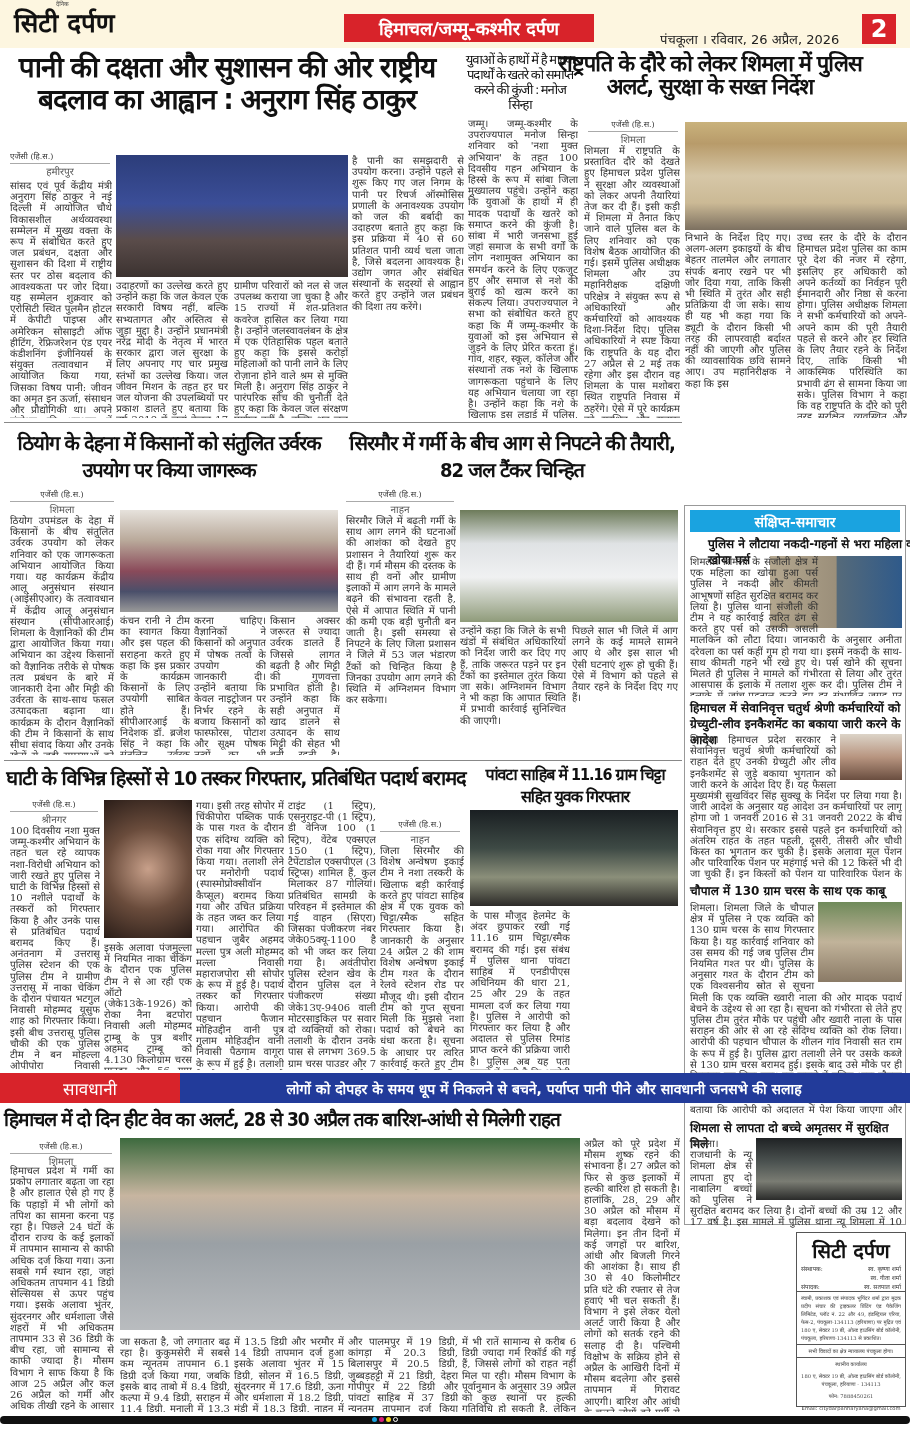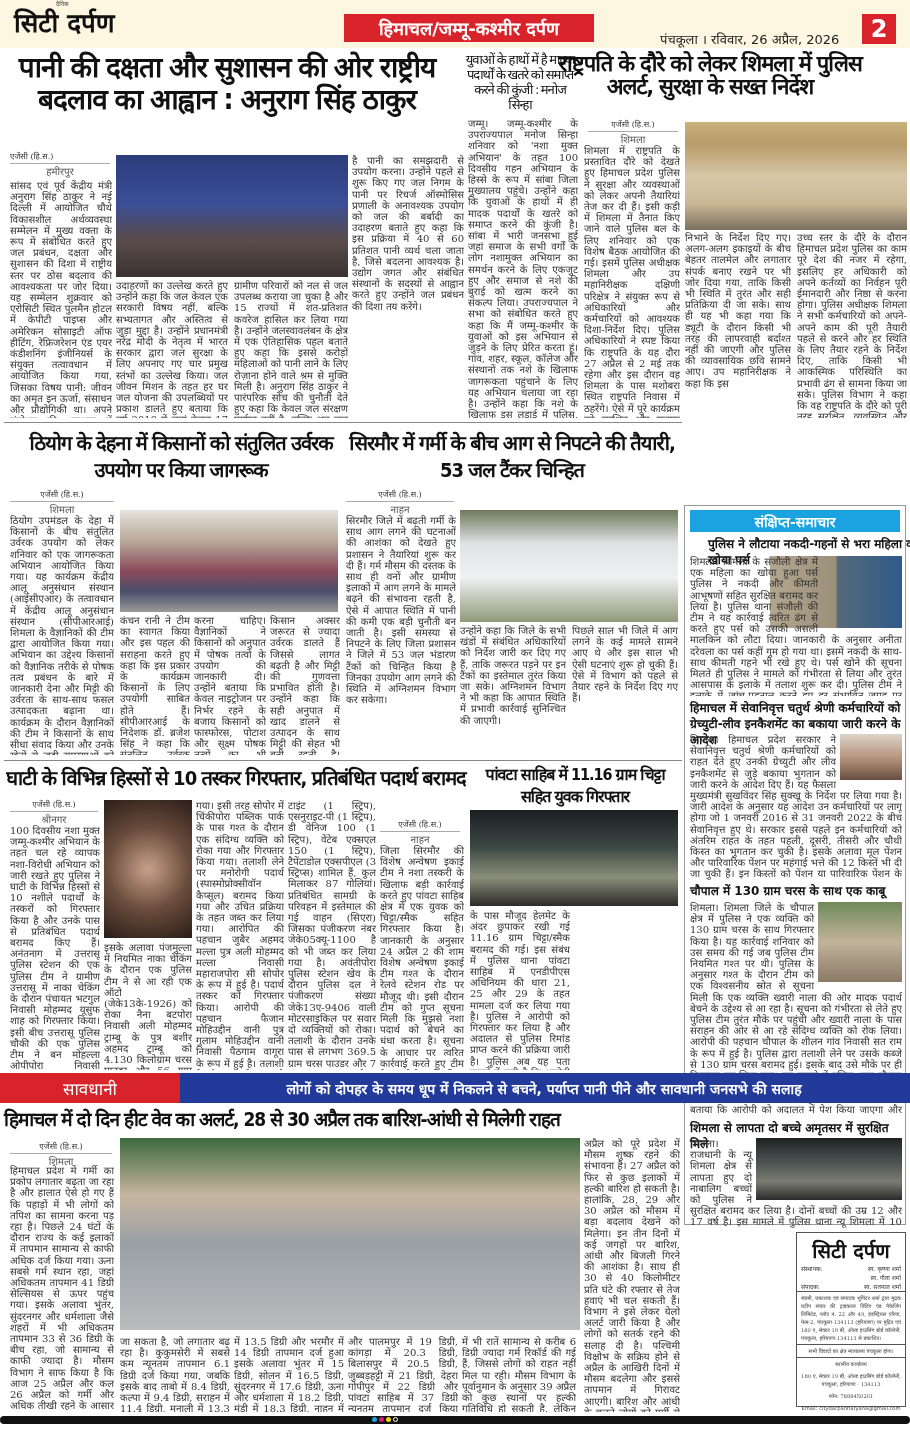--- a/index.html
+++ b/index.html
@@ -69,32 +69,32 @@
   <div class="byline">एजेंसी (हि.स.)</div>
   <div class="place">शिमला</div>
 </div>
 <div class="abs body" style="left:584px;top:145px;width:96px;height:273px">शिमला में राष्ट्रपति के प्रस्तावित दौरे को देखते हुए हिमाचल प्रदेश पुलिस ने सुरक्षा और व्यवस्थाओं को लेकर अपनी तैयारियां तेज कर दी हैं। इसी कड़ी में शिमला में तैनात किए जाने वाले पुलिस बल के लिए शनिवार को एक विशेष बैठक आयोजित की गई। इसमें पुलिस अधीक्षक शिमला और उप महानिरीक्षक दक्षिणी परिक्षेत्र ने संयुक्त रूप से अधिकारियों और कर्मचारियों को आवश्यक दिशा-निर्देश दिए। पुलिस अधिकारियों ने स्पष्ट किया कि राष्ट्रपति के यह दौरा 27 अप्रैल से 2 मई तक रहेगा और इस दौरान वह शिमला के पास मशोबरा स्थित राष्ट्रपति निवास में ठहरेंगे। ऐसे में पूरे कार्यक्रम को सुरक्षित और सुचारू रूप से संपन्न कराना पुलिस की सबसे बड़ी जिम्मेदारी होगी। अधिकारियों ने कहा कि यह दौरा पुलिस के लिए अपनी कार्यकुशलता और अनुशासन दिखाने का भी एक अवसर है। बैठक में सभी अधिकारियों और कर्मचारियों को अपने कर्तव्यों को पूरी सतर्कता और जिम्मेदारी के साथ</div>
 <div class="abs photo ph-police" style="left:685px;top:122px;width:222px;height:108px"></div>
 <div class="abs body" style="left:685px;top:232px;width:106px;height:186px">निभाने के निर्देश दिए गए। अलग-अलग इकाइयों के बीच बेहतर तालमेल और लगातार संपर्क बनाए रखने पर भी जोर दिया गया, ताकि किसी भी स्थिति में तुरंत और सही प्रतिक्रिया दी जा सके। साथ ही यह भी कहा गया कि ड्यूटी के दौरान किसी भी तरह की लापरवाही बर्दाश्त नहीं की जाएगी और पुलिस की व्यावसायिक छवि सामने आए। उप महानिरीक्षक ने कहा कि इस</div>
 <div class="abs body" style="left:797px;top:232px;width:110px;height:186px">उच्च स्तर के दौरे के दौरान हिमाचल प्रदेश पुलिस का काम पूरे देश की नजर में रहेगा, इसलिए हर अधिकारी को अपने कर्तव्यों का निर्वहन पूरी ईमानदारी और निष्ठा से करना होगा। पुलिस अधीक्षक शिमला ने सभी कर्मचारियों को अपने-अपने काम की पूरी तैयारी पहले से करने और हर स्थिति के लिए तैयार रहने के निर्देश दिए, ताकि किसी भी आकस्मिक परिस्थिति का प्रभावी ढंग से सामना किया जा सके। पुलिस विभाग ने कहा कि वह राष्ट्रपति के दौरे को पूरी तरह सुरक्षित, व्यवस्थित और सफल बनाने के लिए प्रतिबद्ध है और इस मौके को अपनी पेशेवर क्षमता दिखाने के अवसर के रूप में देख रहा है।</div>
 
 <div class="abs hrule" style="left:4px;top:422px;width:678px"></div>
 
-<div class="abs hl" style="left:16px;top:430px;width:330px;font-size:20px;line-height:27px">ठियोग के देहना में किसानों को संतुलित उर्वरक उपयोग पर किया जागरूक</div>
+<div class="abs hl" style="left:4px;top:430px;width:330px;font-size:20px;line-height:27px">ठियोग के देहना में किसानों को संतुलित उर्वरक उपयोग पर किया जागरूक</div>
 <div class="abs" style="left:10px;top:488px;width:104px">
   <div class="byline">एजेंसी (हि.स.)</div>
   <div class="place">शिमला</div>
 </div>
 <div class="abs body" style="left:10px;top:515px;width:104px;height:240px">ठियोग उपमंडल के देहा में किसानों के बीच संतुलित उर्वरक उपयोग को लेकर शनिवार को एक जागरूकता अभियान आयोजित किया गया। यह कार्यक्रम केंद्रीय आलू अनुसंधान संस्थान (आईसीएआर) के तत्वावधान में केंद्रीय आलू अनुसंधान संस्थान (सीपीआरआई) शिमला के वैज्ञानिकों की टीम द्वारा आयोजित किया गया। अभियान का उद्देश्य किसानों को वैज्ञानिक तरीके से पोषक तत्व प्रबंधन के बारे में जानकारी देना और मिट्टी की उर्वरता के साथ-साथ फसल उत्पादकता बढ़ाना था। कार्यक्रम के दौरान वैज्ञानिकों की टीम ने किसानों के साथ सीधा संवाद किया और उनके खेतों से जुड़ी समस्याओं को समझते हुए व्यावहारिक सुझाव दिए। ग्राम पंचायत की प्रधान</div>
 <div class="abs photo ph-farm" style="left:120px;top:510px;width:218px;height:102px"></div>
 <div class="abs body" style="left:120px;top:615px;width:70px;height:140px">कंचन रानी ने टीम का स्वागत किया और इस पहल की सराहना करते हुए कहा कि इस प्रकार के कार्यक्रम किसानों के लिए उपयोगी साबित होते हैं। सीपीआरआई के निदेशक डॉ. ब्रजेश सिंह ने कहा कि संतुलित उर्वरक उपयोग खेती के लिए बेहद जरूरी है। उन्होंने किसानों को मिट्टी परीक्षण कराने, सिफारिश के अनुसार खाद का प्रयोग करने और रासायनिक उर्वरकों के अत्यधिक उपयोग से बचने की सलाह दी।</div>
 <div class="abs body" style="left:194px;top:615px;width:72px;height:140px">करना चाहिए। वैज्ञानिकों ने किसानों को अनुपात में पोषक तत्वों के उपयोग की जानकारी दी। उन्होंने बताया कि केवल नाइट्रोजन पर निर्भर रहने के बजाय किसानों को फास्फोरस, पोटाश और सूक्ष्म पोषक तत्वों का भी संतुलित उपयोग करना चाहिए। प्रधान वैज्ञानिक डॉ. अनिल कुमार चौधरी ने रासायनिक, जैविक और जैव उर्वरकों के एकीकृत उपयोग के लाभों की जानकारी दी।</div>
 <div class="abs body" style="left:270px;top:615px;width:70px;height:140px">किसान अक्सर जरूरत से ज्यादा उर्वरक डालते हैं जिससे लागत बढ़ती है और मिट्टी की गुणवत्ता प्रभावित होती है। उन्होंने कहा कि सही अनुपात में खाद डालने से उत्पादन के साथ मिट्टी की सेहत भी बनी रहती है। वैज्ञानिकों ने किसानों को भविष्य में भी ऐसे कार्यक्रमों में भाग लेने के लिए प्रेरित किया।</div>
 
-<div class="abs hl" style="left:344px;top:430px;width:336px;font-size:20px;line-height:27px">सिरमौर में गर्मी के बीच आग से निपटने की तैयारी, 53 जल टैंकर चिन्हित</div>
+<div class="abs hl" style="left:344px;top:430px;width:336px;font-size:20px;line-height:27px">सिरमौर में गर्मी के बीच आग से निपटने की तैयारी, 82 जल टैंकर चिन्हित</div>
 <div class="abs" style="left:346px;top:488px;width:108px">
   <div class="byline">एजेंसी (हि.स.)</div>
   <div class="place">नाहन</div>
 </div>
 <div class="abs body" style="left:346px;top:515px;width:110px;height:240px">सिरमौर जिले में बढ़ती गर्मी के साथ आग लगने की घटनाओं की आशंका को देखते हुए प्रशासन ने तैयारियां शुरू कर दी हैं। गर्म मौसम की दस्तक के साथ ही वनों और ग्रामीण इलाकों में आग लगने के मामले बढ़ने की संभावना रहती है, ऐसे में आपात स्थिति में पानी की कमी एक बड़ी चुनौती बन जाती है। इसी समस्या से निपटने के लिए जिला प्रशासन ने जिले में 53 जल भंडारण टैंकों को चिन्हित किया है जिनका उपयोग आग लगने की स्थिति में अग्निशमन विभाग कर सकेगा।</div>
 <div class="abs photo ph-tank" style="left:460px;top:510px;width:218px;height:112px"></div>
 <div class="abs body" style="left:460px;top:625px;width:106px;height:130px">उन्होंने कहा कि जिले के सभी खंडों में संबंधित अधिकारियों को निर्देश जारी कर दिए गए हैं, ताकि जरूरत पड़ने पर इन टैंकों का इस्तेमाल तुरंत किया जा सके। अग्निशमन विभाग ने भी कहा कि आपात स्थिति में प्रभावी कार्रवाई सुनिश्चित की जाएगी।</div>
 <div class="abs body" style="left:572px;top:625px;width:106px;height:130px">पिछले साल भी जिले में आग लगने के कई मामले सामने आए थे और इस साल भी ऐसी घटनाएं शुरू हो चुकी हैं। ऐसे में विभाग को पहले से तैयार रहने के निर्देश दिए गए हैं।</div>
 
 <div class="abs hrule" style="left:4px;top:760px;width:678px"></div>

